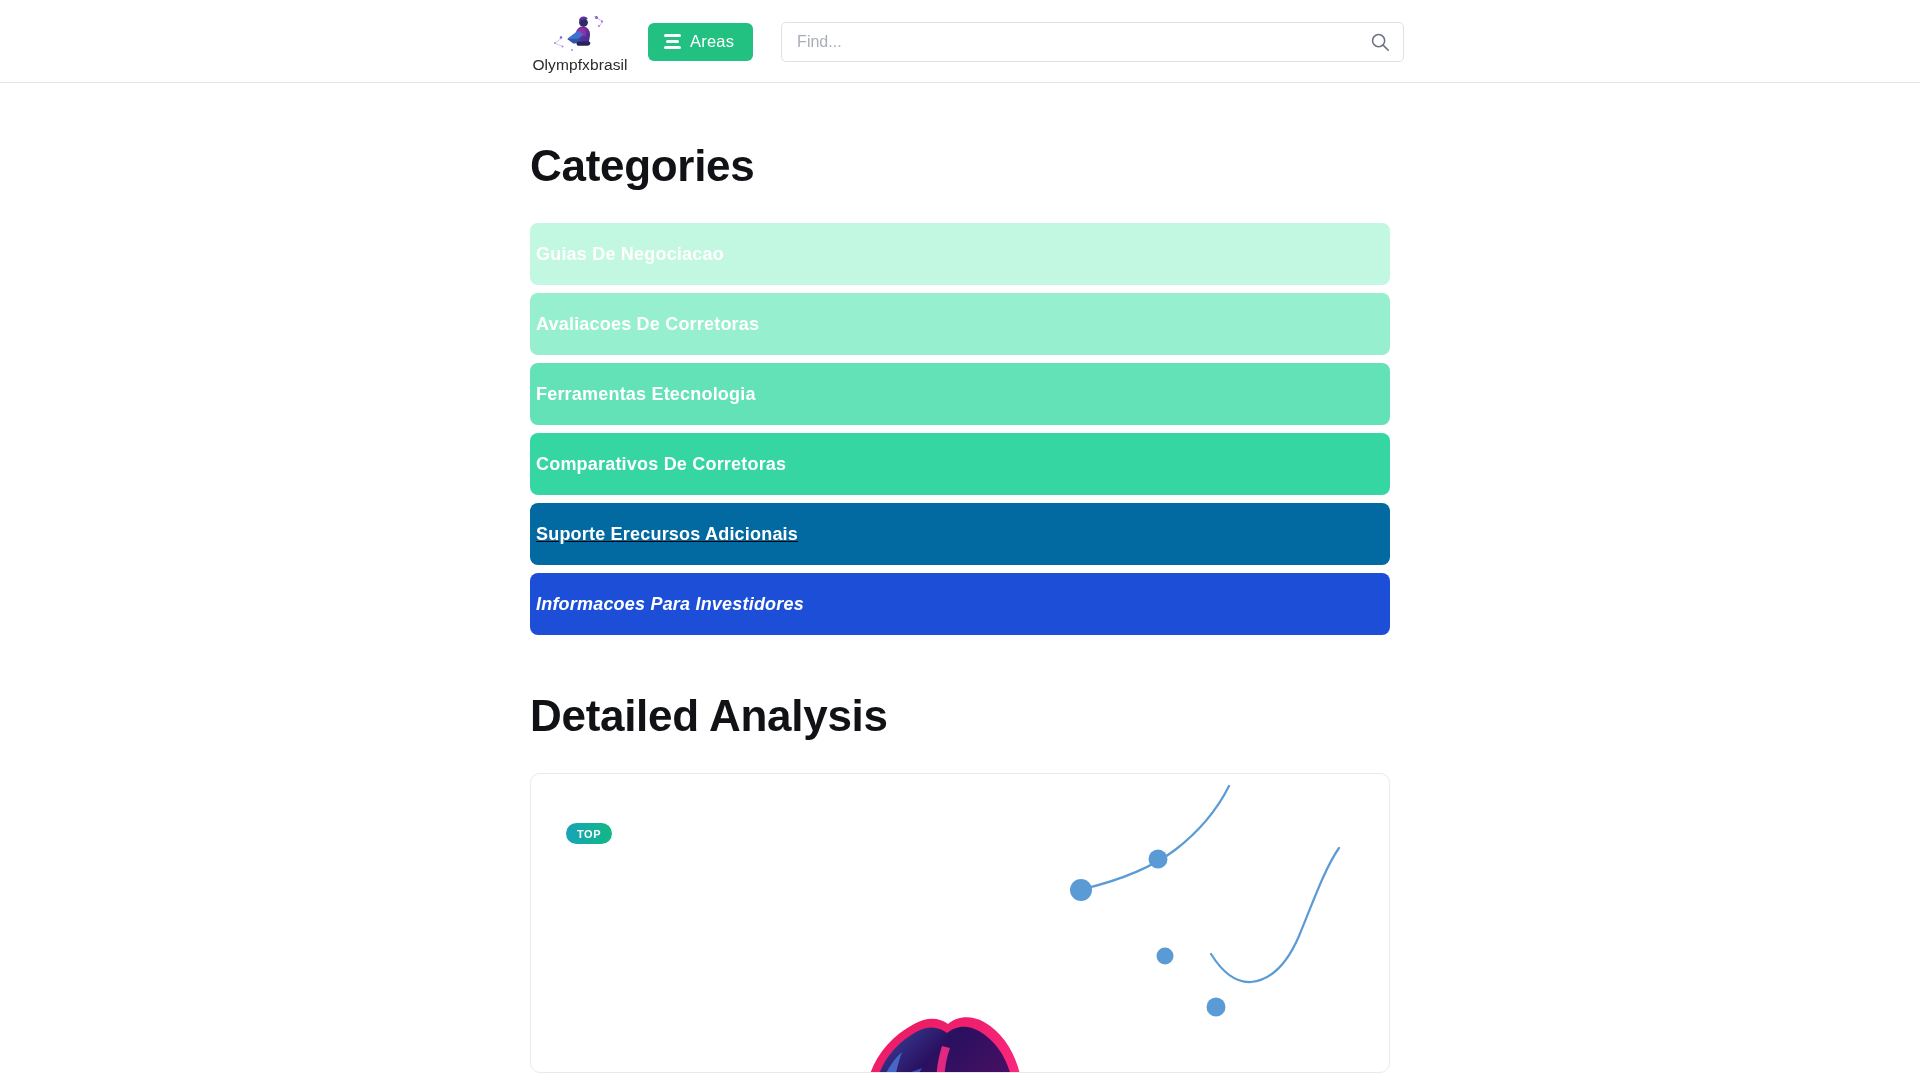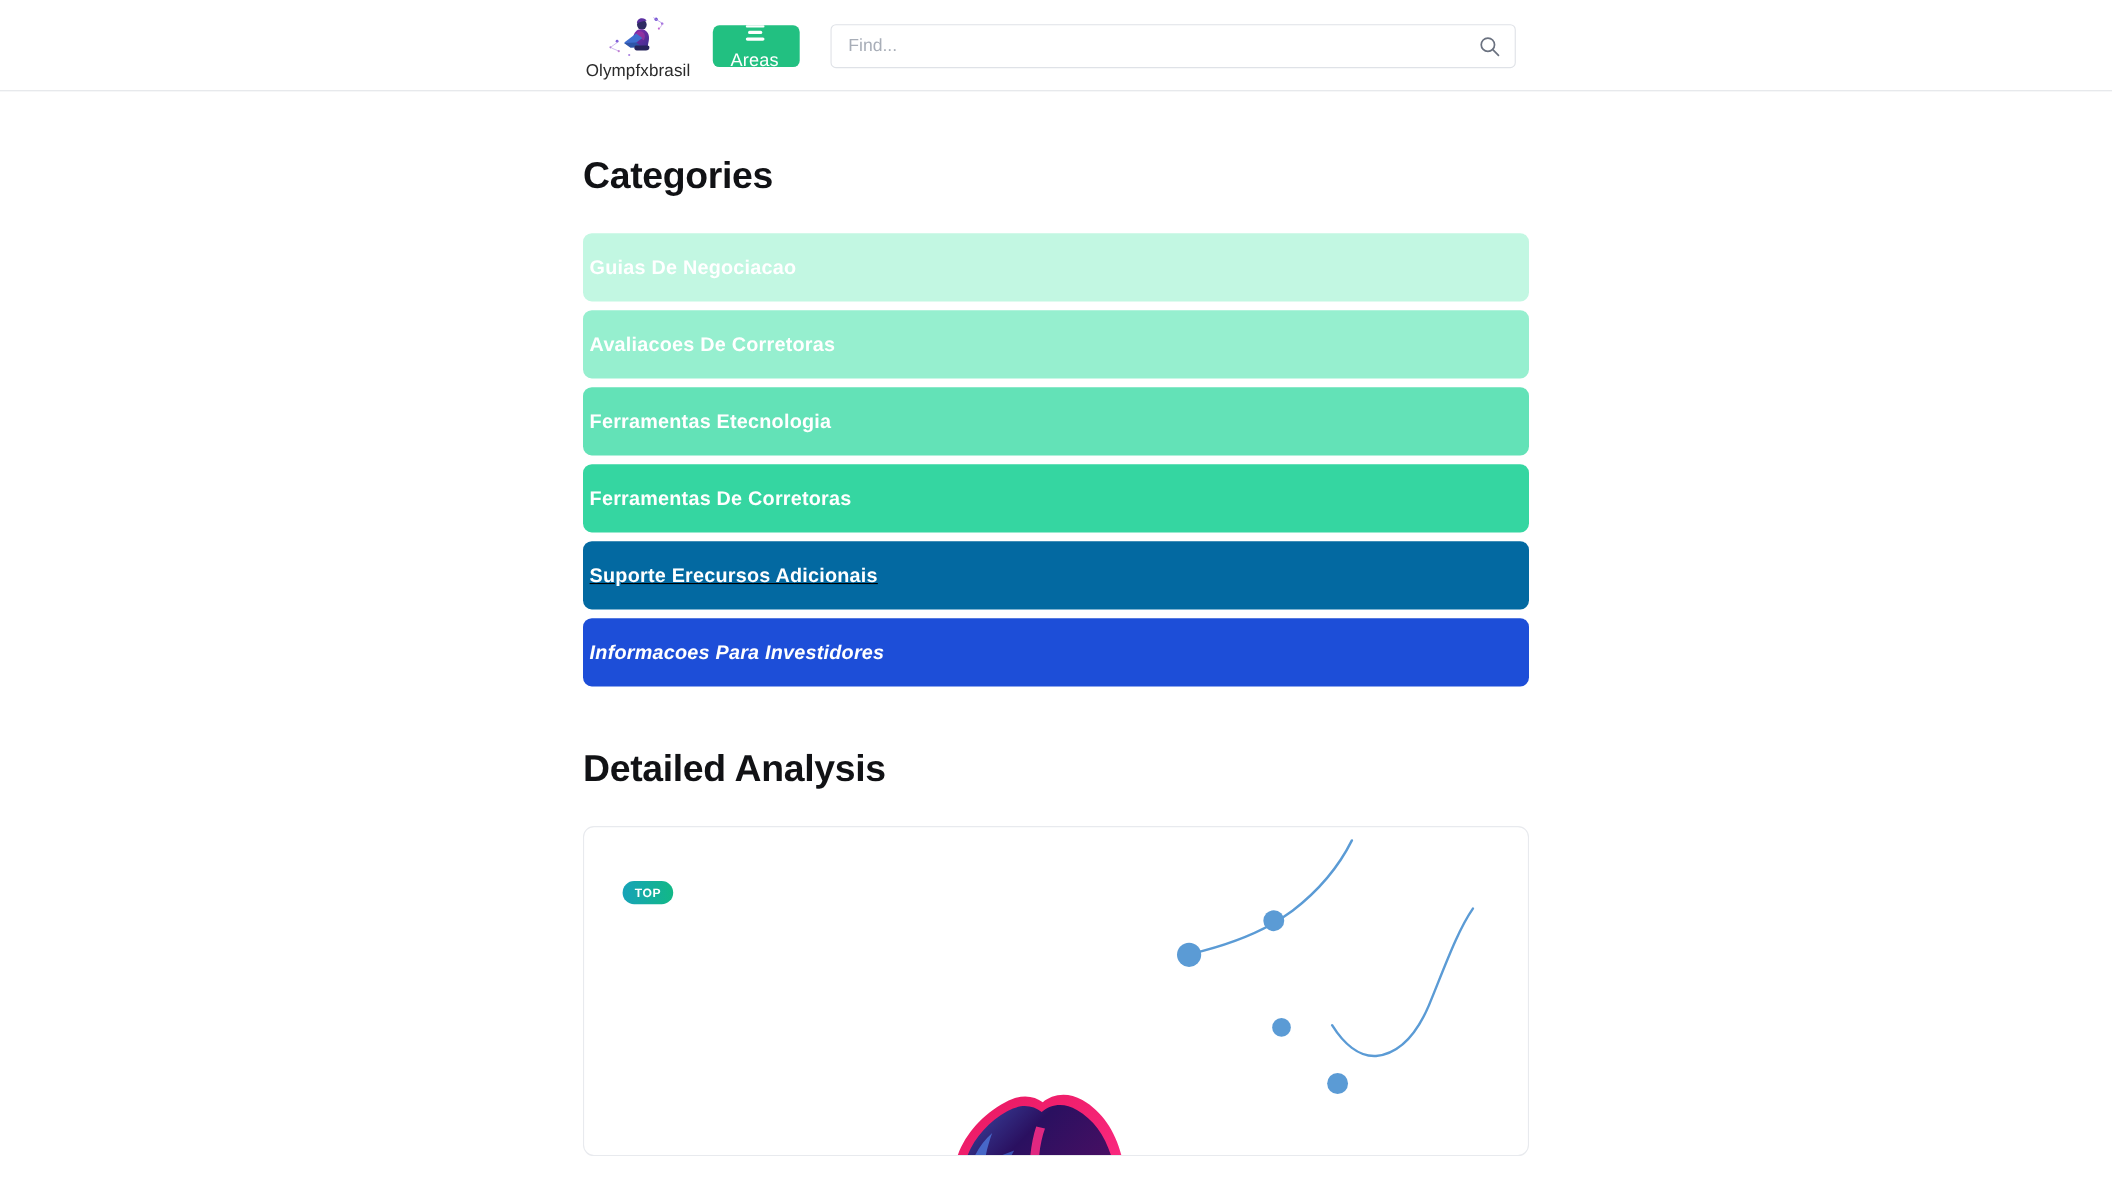--- a/index.html
+++ b/index.html
@@ -68,21 +68,21 @@
     position: absolute; right: 13px; top: 50%;
     transform: translateY(-50%);
     width: 22px; height: 22px; cursor: pointer;
   }
 
   
   .main { position: relative; width: 1920px; }
   .content { position: absolute; left: 530px; top: 0; width: 860px; }
 
   .section-title {
-    font-size: 34px; font-weight: 700; color: #111215;
+    font-size: 44px; font-weight: 700; color: #111215;
     letter-spacing: -.3px;
   }
   .title-categories { margin-top: 58px; }
   .title-analysis { margin-top: 56px; }
 
   .cat-list { margin-top: 32px; display: flex; flex-direction: column; gap: 8px; }
   .cat-bar {
     height: 62px; border-radius: 8px;
     display: flex; align-items: center;
     padding-left: 6px; cursor: pointer;
@@ -151,21 +151,21 @@
         <path d="M53.6 9.8L50.3 14" stroke="#c79fe8" stroke-width=".7" fill="none"></path>
         <circle cx="12" cy="25.5" r="1.3" fill="#7f5fd8"></circle>
           <circle cx="6" cy="31" r="1" fill="#b07fd8"></circle>
         <circle cx="13.5" cy="34.5" r="1" fill="#c07fd0"></circle>
         <path d="M12.4 26.4L6.6 30.6M6.8 31.6l6.2 2.6" stroke="#c2a7ea" stroke-width=".7" fill="none"></path>
         <circle cx="23" cy="38" r="1" fill="#a87fe0"></circle>
       </svg>
       <span class="brand-name">Olympfxbrasil</span>
     </div>
 
-    <button class="areas-btn" style="background: rgb(34, 192, 129); flex-direction: column;">
+    <button class="areas-btn" style="background: rgb(34, 192, 129);">
       <span class="hamburger">
           <i></i>
           <i></i>
           <i></i>
         </span>
       <span>Areas</span>
     </button>
 
     <div class="search-wrap">
       <input class="search-input" type="text" placeholder="Find..." style="">
@@ -187,21 +187,21 @@
       <div class="cat-bar" style="background: rgb(194, 247, 226);">
         <span class="cat-label">Guias De Negociacao</span>
       </div>
       <div class="cat-bar" style="background: rgb(150, 239, 207);">
         <span class="cat-label">Avaliacoes De Corretoras</span>
       </div>
       <div class="cat-bar" style="background: rgb(99, 226, 183);">
         <span class="cat-label">Ferramentas Etecnologia</span>
       </div>
       <div class="cat-bar" style="background: rgb(53, 214, 161);">
-        <span class="cat-label">Ferramentas De Corretoras</span>
+        <span class="cat-label">Comparativos De Corretoras</span>
       </div>
       <div class="cat-bar" style="background: #0369a1; text-decoration: underline;">
         <span class="cat-label">Suporte Erecursos Adicionais</span>
       </div>
       <div class="cat-bar" style="background: #1d4ed8; font-style: italic;">
         <span class="cat-label">Informacoes Para Investidores</span>
       </div>
     </div>
 
     <h2 class="section-title title-analysis">Detailed Analysis</h2>

